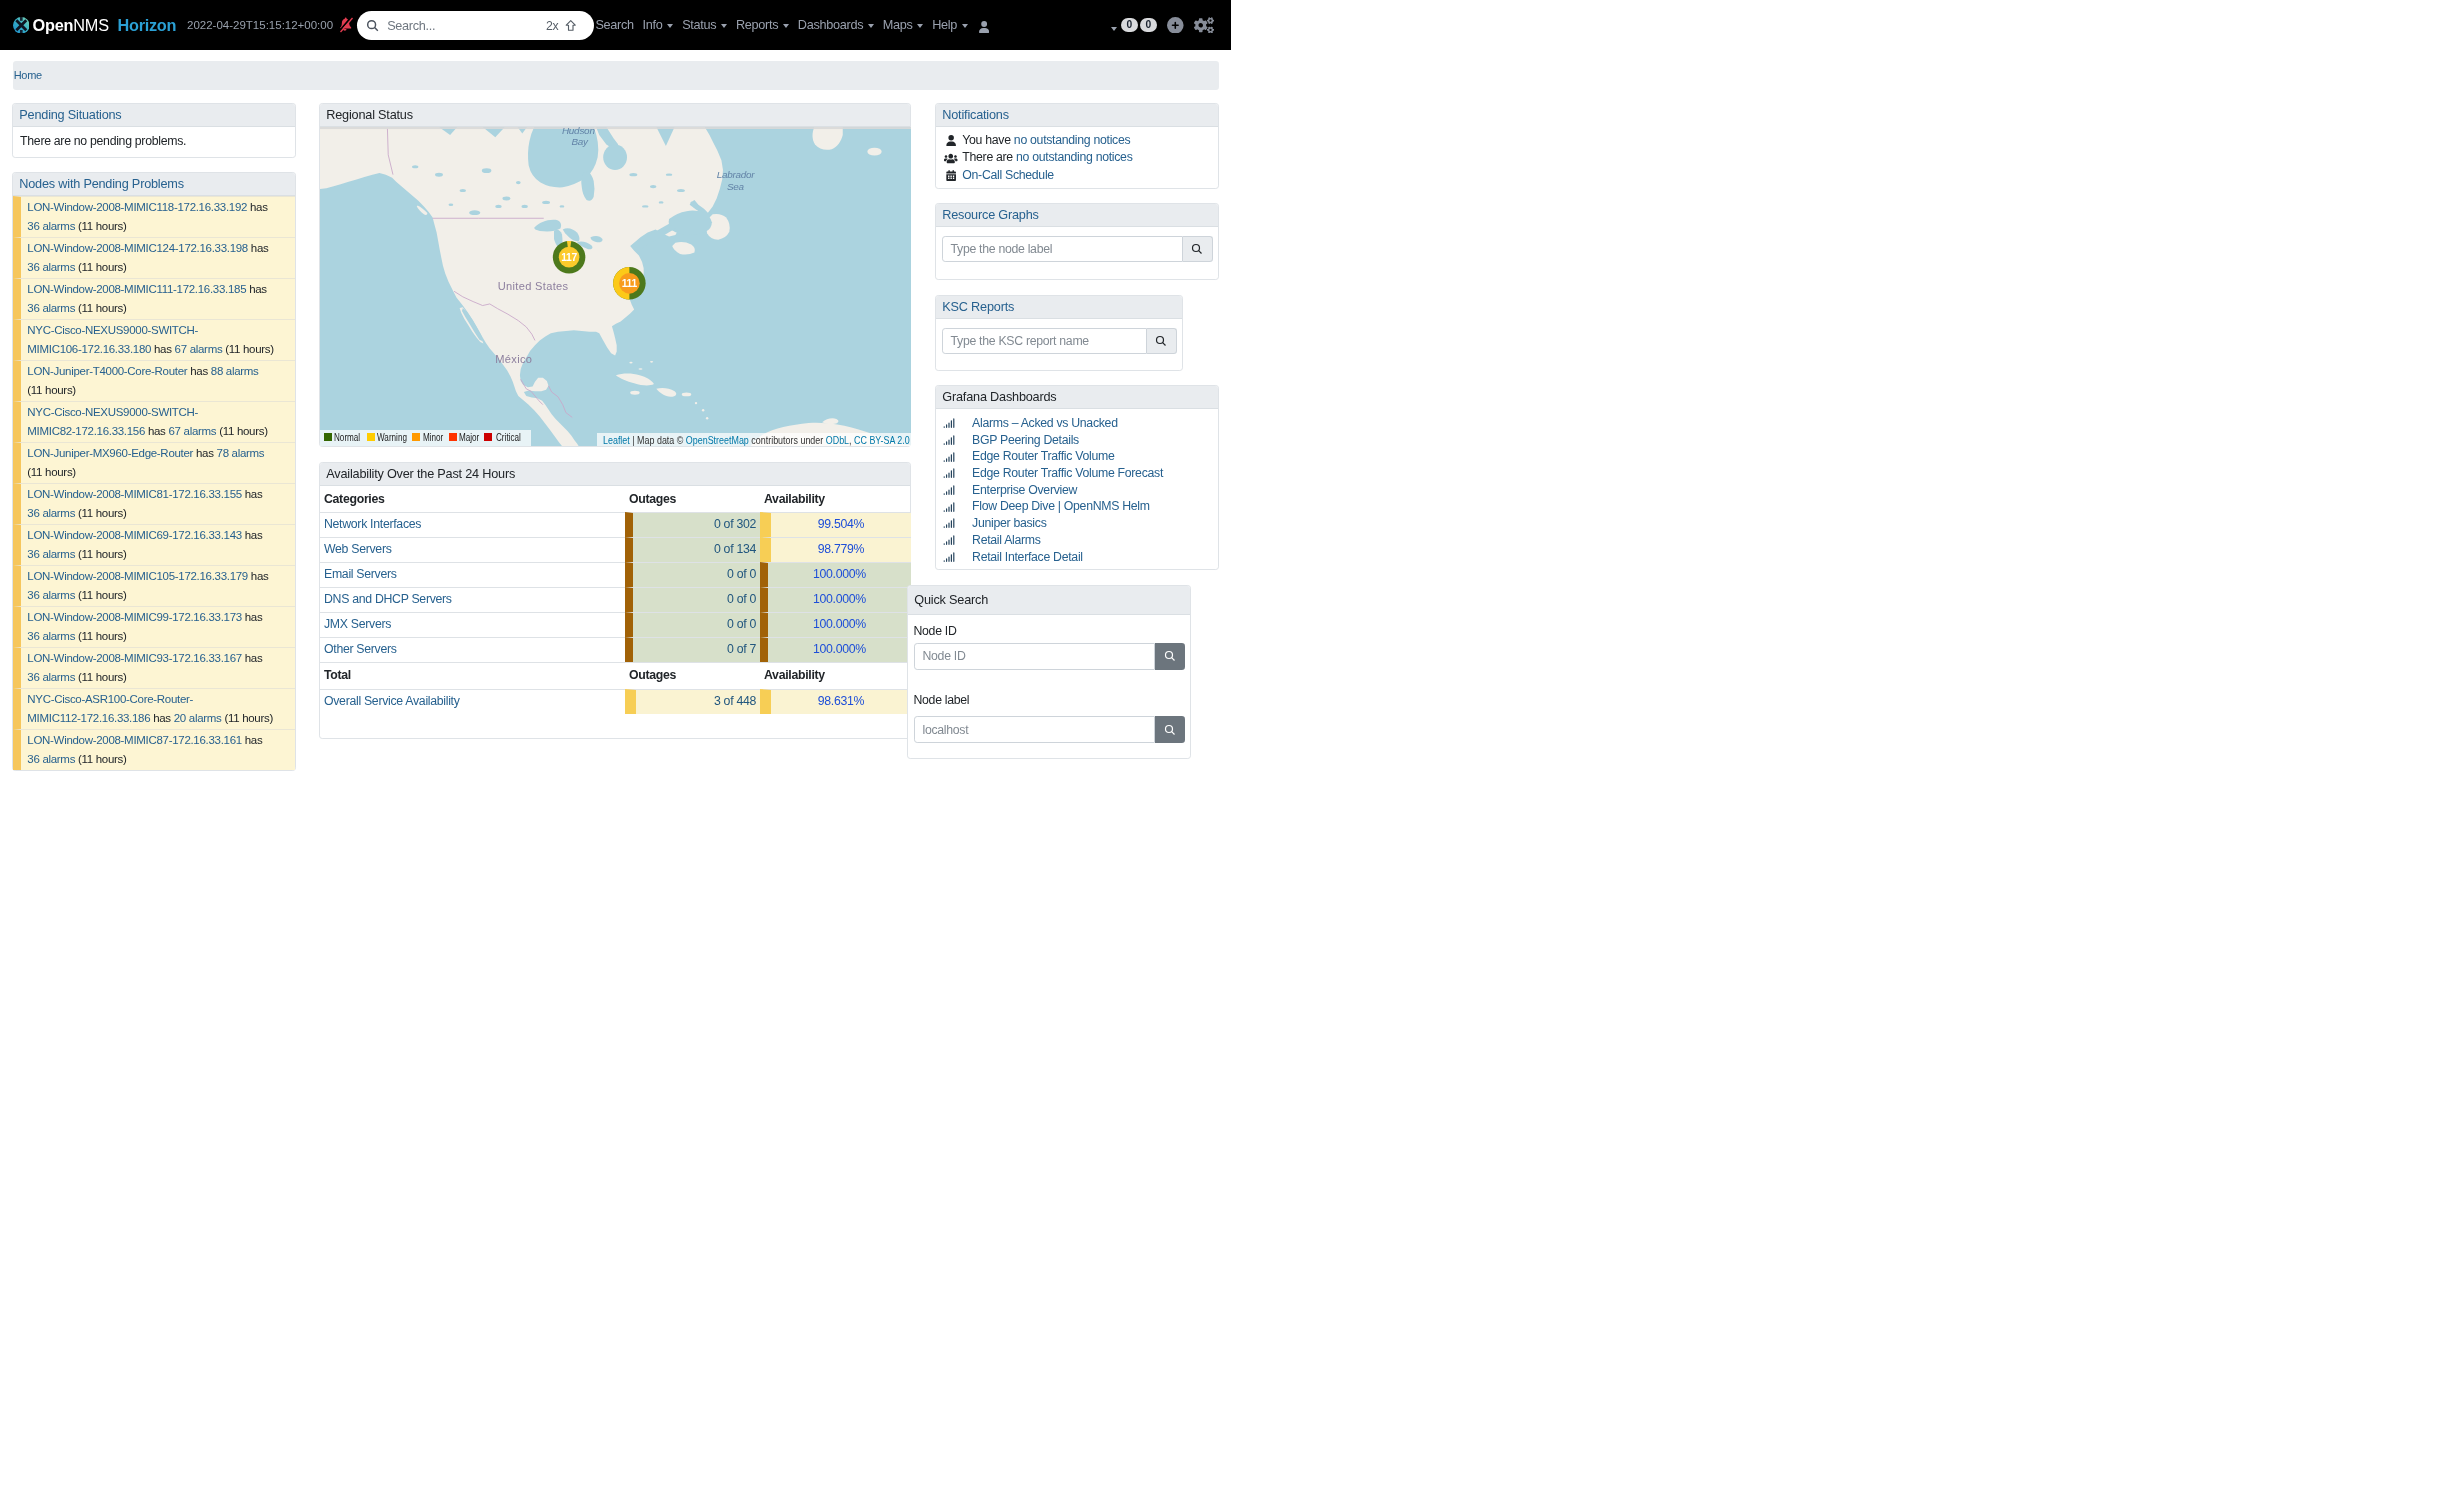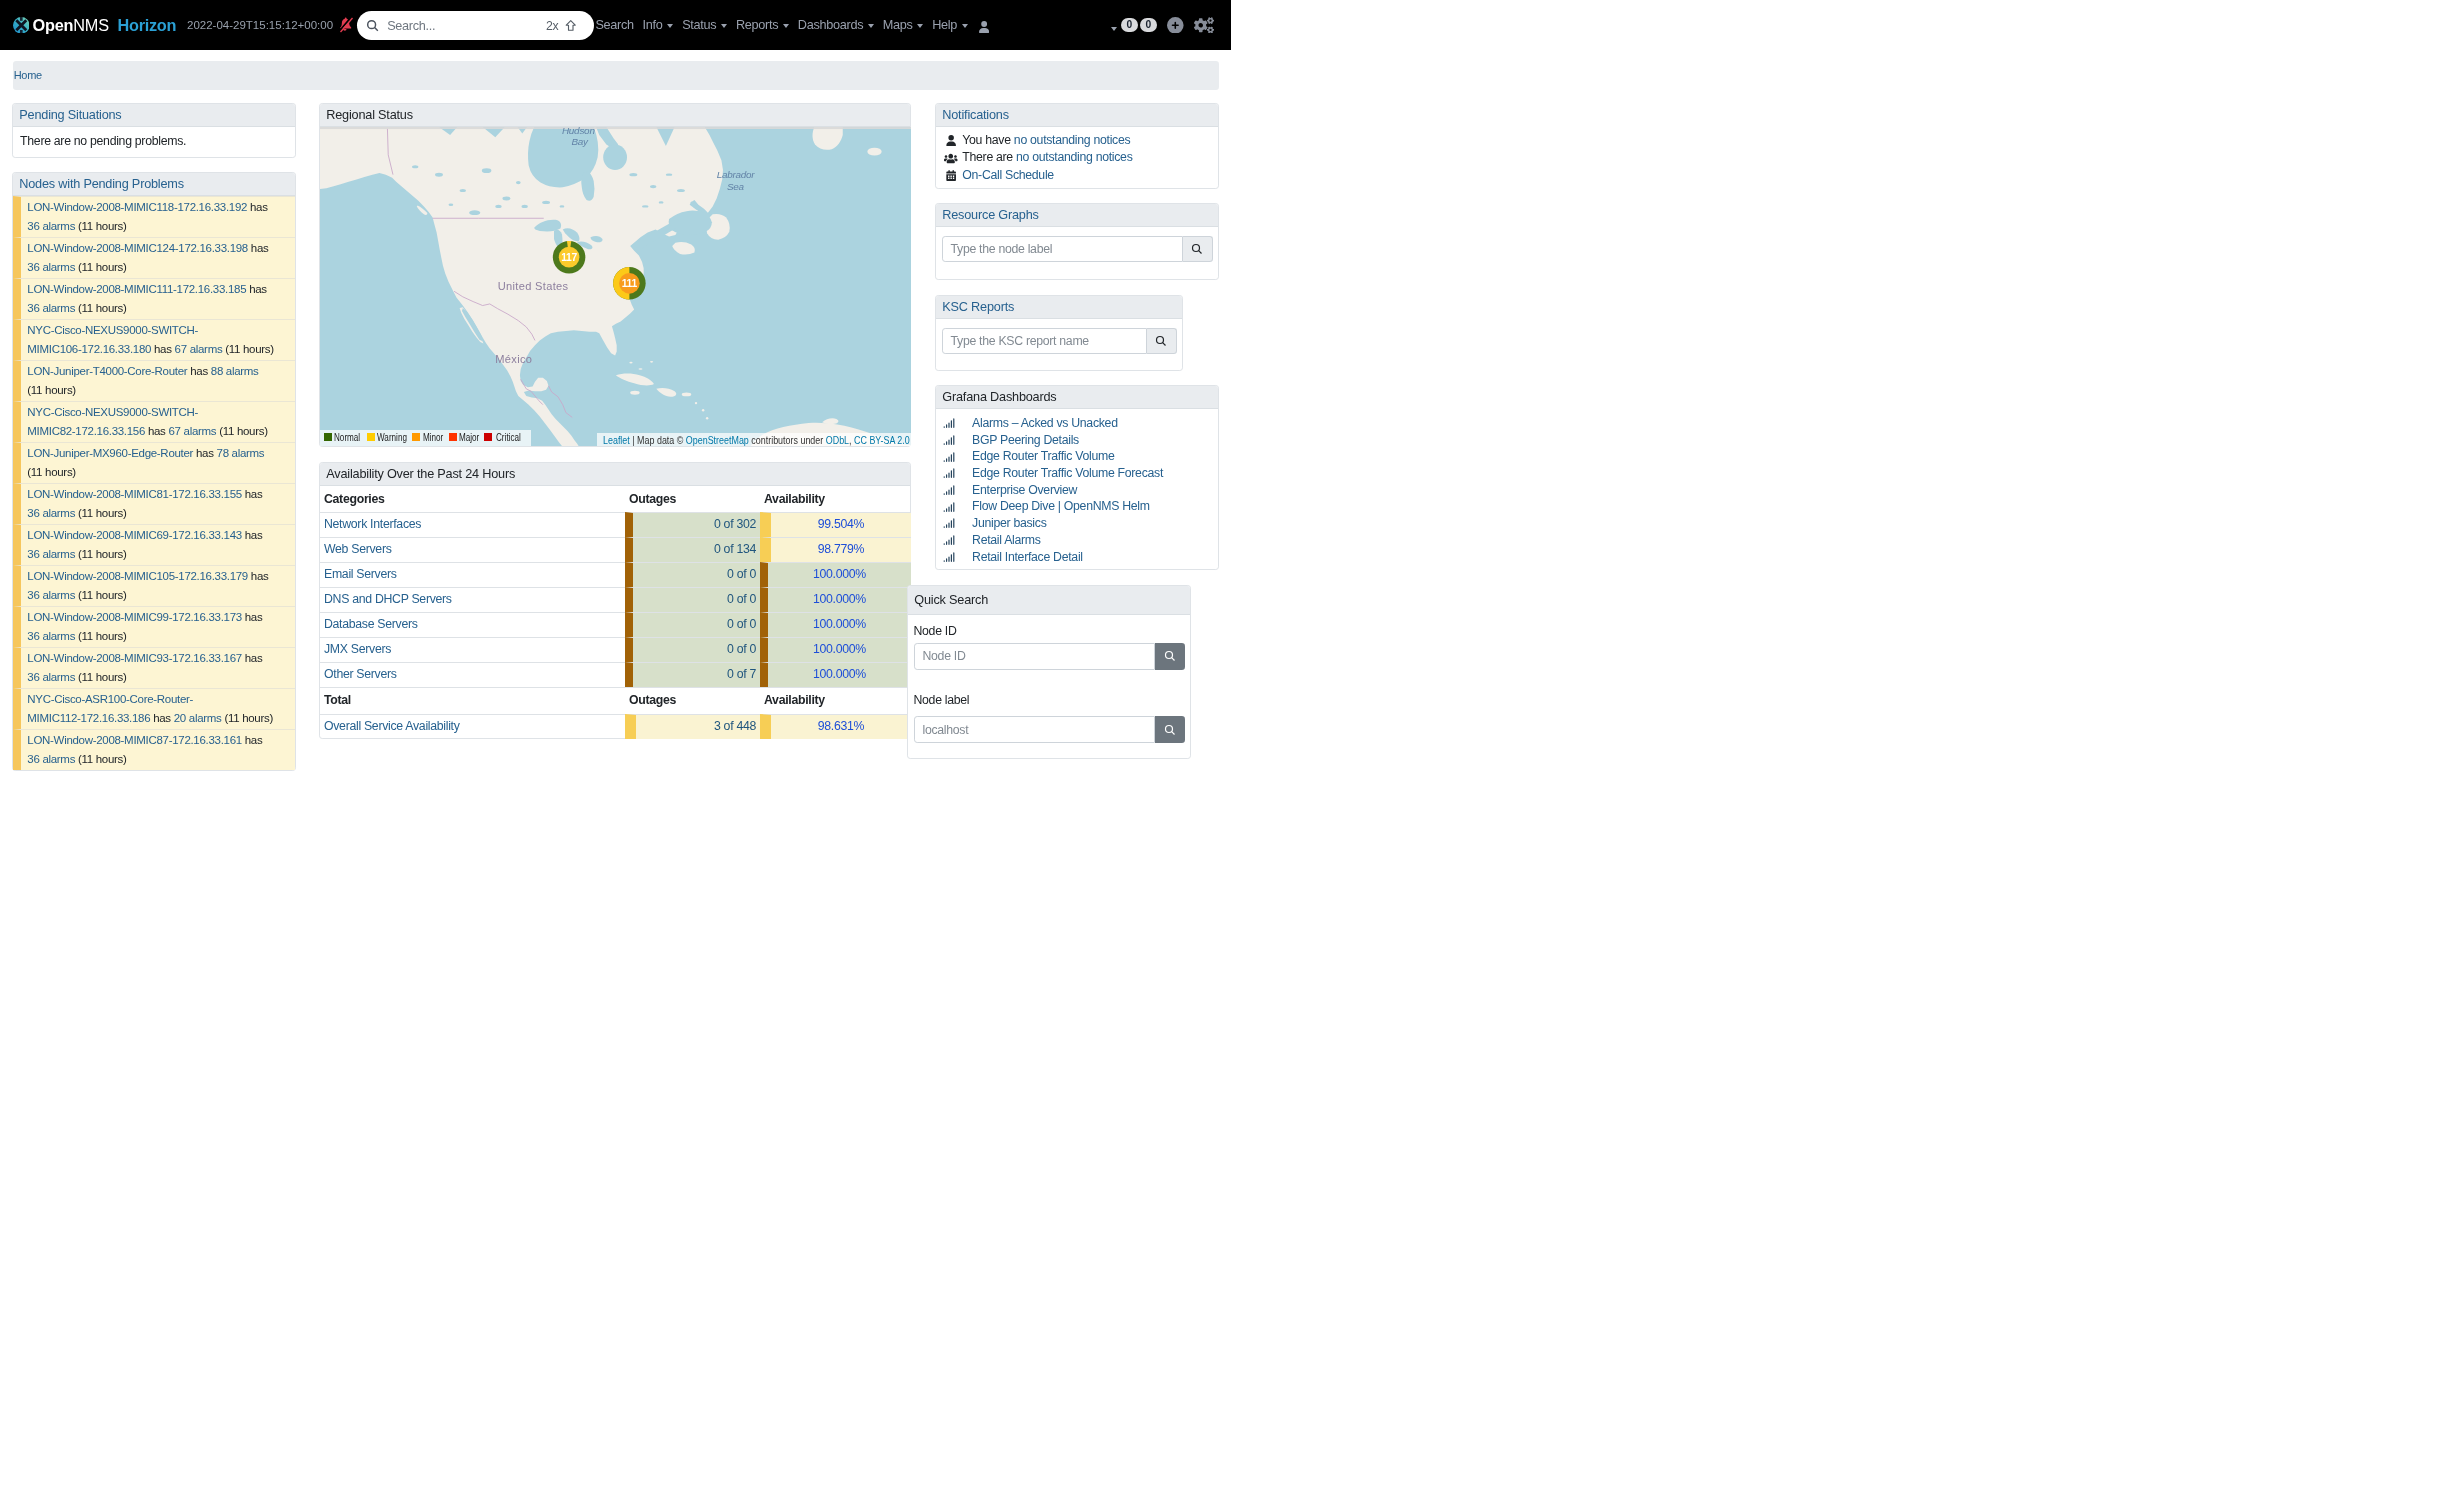--- a/index.html
+++ b/index.html
@@ -326,25 +326,20 @@
             <td><a href="#">Email Servers</a></td>
             <td class="oc cell-n">0 of 0</td>
             <td class="ac cell-n">100.000%</td>
           </tr>
       <tr>
             <td><a href="#">DNS and DHCP Servers</a></td>
             <td class="oc cell-n">0 of 0</td>
             <td class="ac cell-n">100.000%</td>
           </tr>
       <tr>
-            <td><a href="#">Database Servers</a></td>
-            <td class="oc cell-n">0 of 0</td>
-            <td class="ac cell-n">100.000%</td>
-          </tr>
-      <tr>
             <td><a href="#">JMX Servers</a></td>
             <td class="oc cell-n">0 of 0</td>
             <td class="ac cell-n">100.000%</td>
           </tr>
       <tr>
             <td><a href="#">Other Servers</a></td>
             <td class="oc cell-n">0 of 7</td>
             <td class="ac cell-n">100.000%</td>
           </tr>
       <tr class="hd" style="font-weight:bold;">

